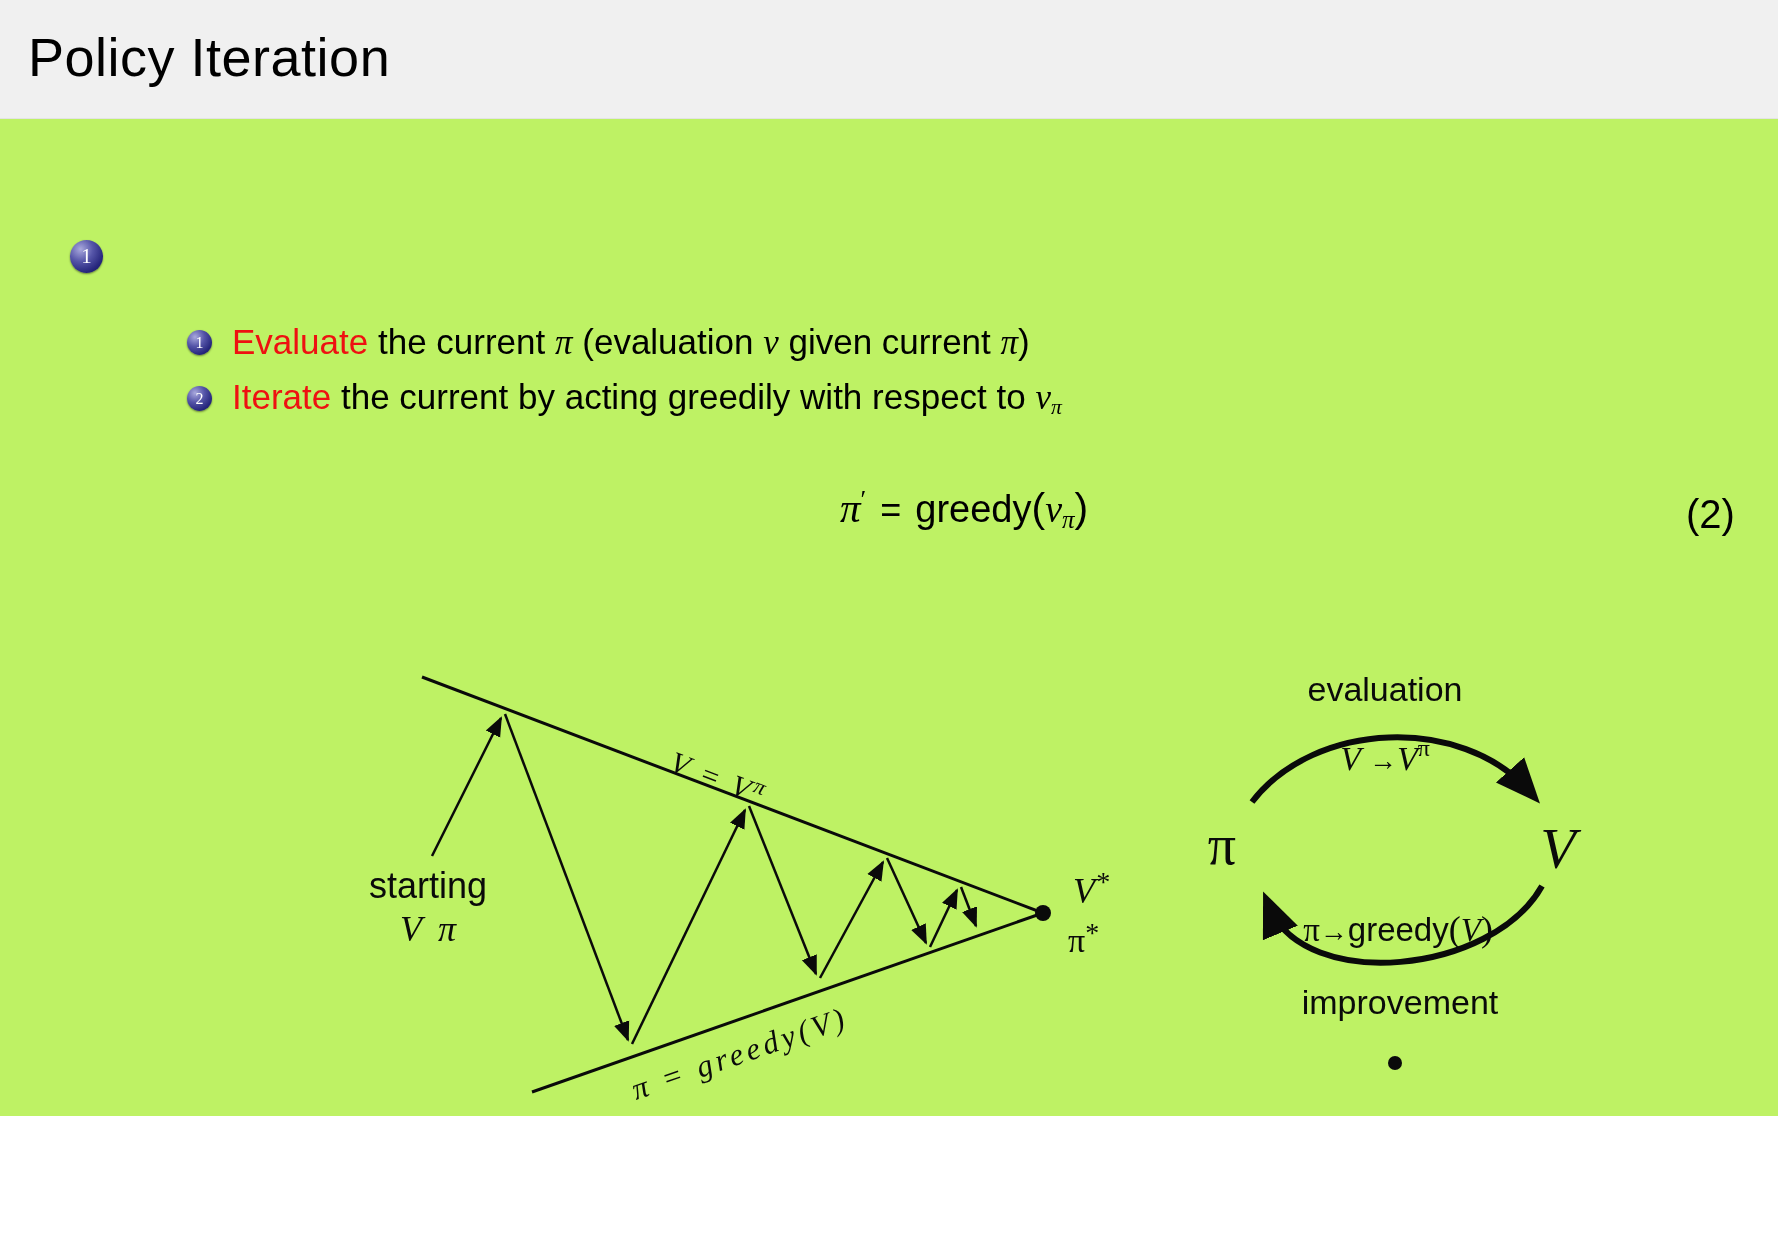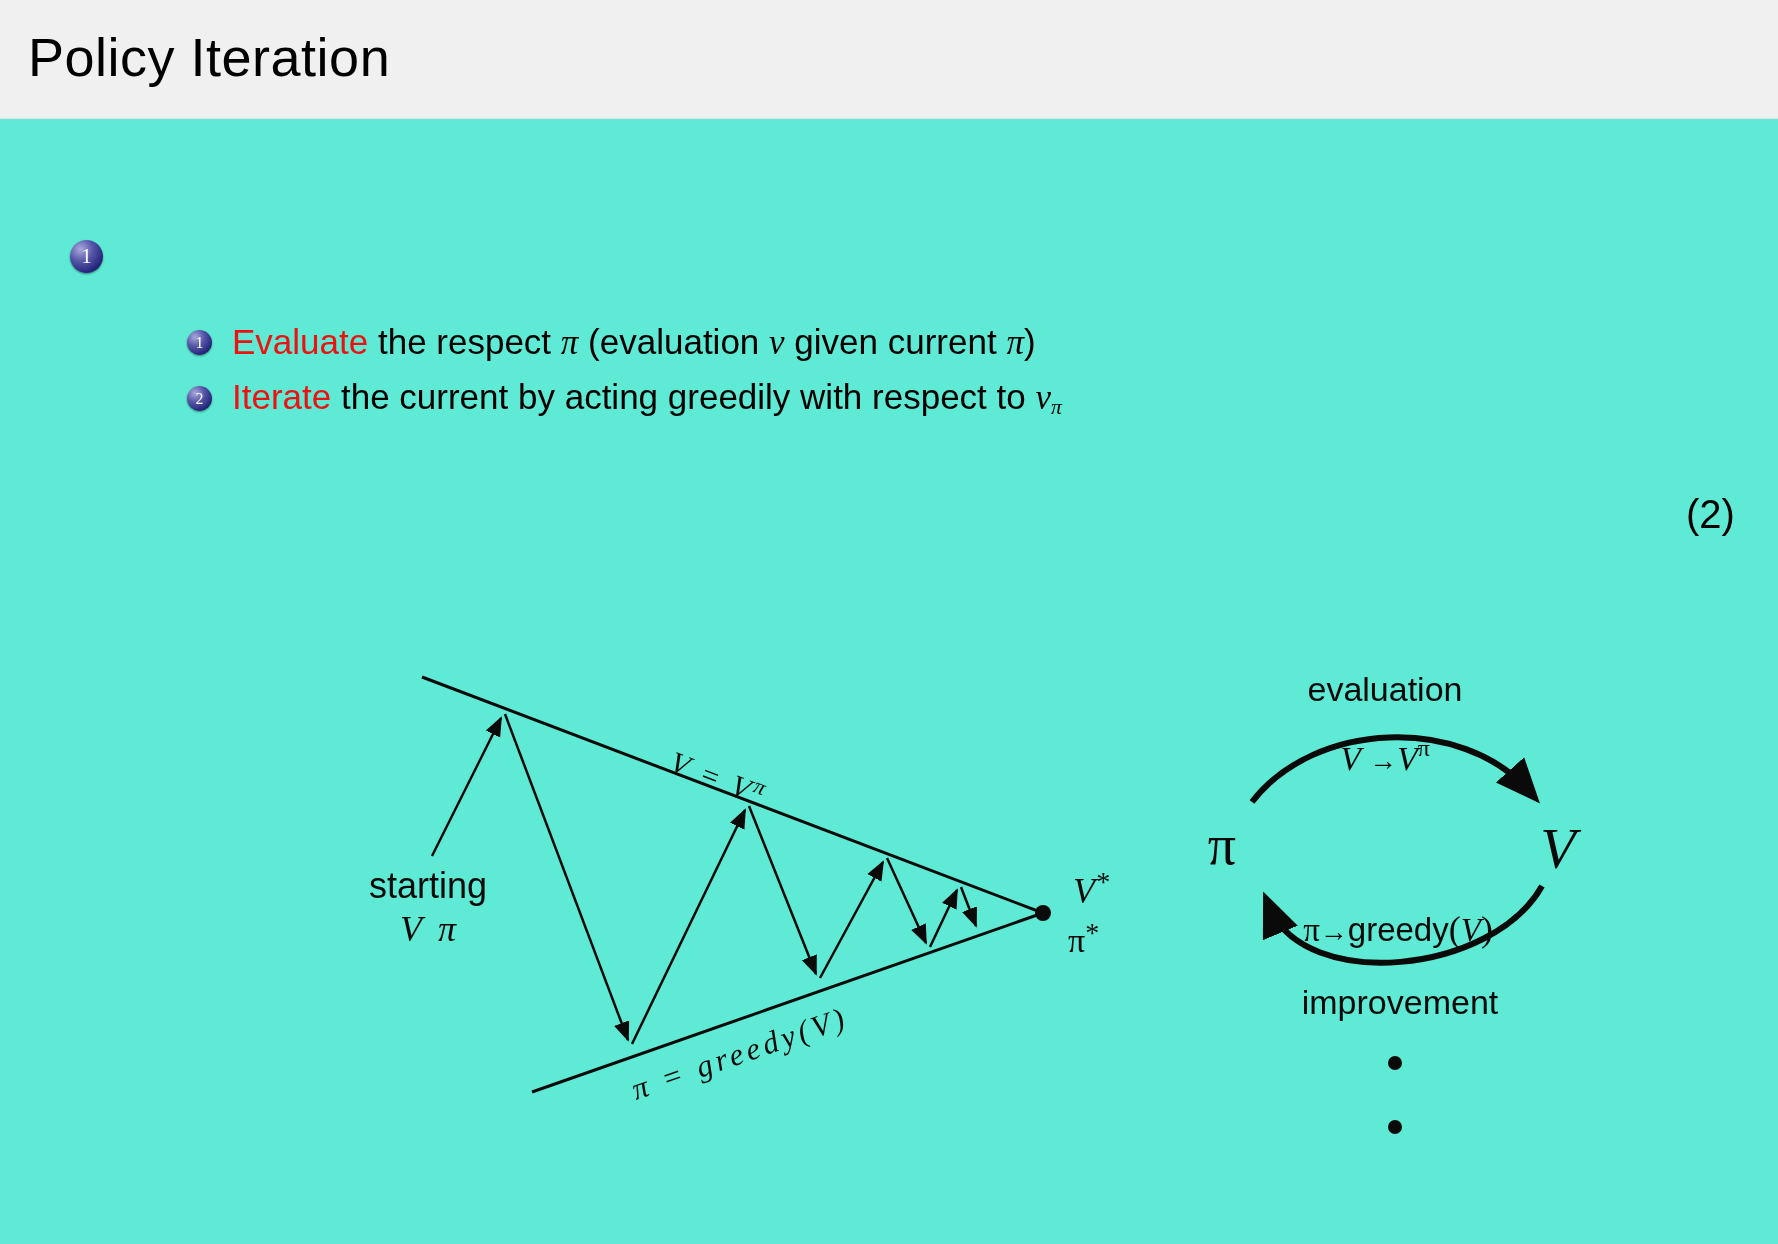--- a/index.html
+++ b/index.html
@@ -1,18 +1,18 @@
 <!DOCTYPE html>
 <html><head>
 <meta charset="utf-8">
 <style>
   html,body{margin:0;padding:0;background:#ffffff;}
   .slide{
-    position:relative; width:1778px; height:1244px; overflow:hidden;
-    background:#5eead4; font-family:"Liberation Sans", sans-serif; color:#000;
+    position:relative; width:1778px; height:1116px; overflow:hidden;
+    background:#bef264; font-family:"Liberation Sans", sans-serif; color:#000;
   }
   
   .header{
     position:absolute; left:0; top:0; width:1778px; height:118px;
     background:#f0f0f0; border-bottom:1px solid #e3e3e3;
   }
   .title{
     position:absolute; left:28px; top:26px;
     font-size:54px; letter-spacing:0.5px; color:#000;
   }
@@ -57,28 +57,31 @@
   <div class="header">
     <div class="title">Policy Iteration</div>
   </div>
 
   <div class="row row1">
     <span class="ball ball-lg">1</span>
   </div>
 
   <div class="row row2">
     <span class="ball ball-sm">1</span>
-    <span><span class="alert">Evaluate</span><span> the respect </span><span class="mi">π</span><span> (evaluation </span><span class="mi">v</span><span> given current </span><span class="mi">π</span><span>)</span></span>
+    <span><span class="alert">Evaluate</span><span> the current </span><span class="mi">π</span><span> (evaluation </span><span class="mi">v</span><span> given current </span><span class="mi">π</span><span>)</span></span>
   </div>
 
   <div class="row row3">
     <span class="ball ball-sm">2</span>
     <span><span class="alert">Iterate</span><span> the current by acting greedily with respect to </span><span class="mi">v</span><span class="msub">π</span></span>
   </div>
 
+  <div class="equation">
+    <span class="eq-pi">π</span><span class="eq-prime">′</span><span class="eq-rel">=</span><span class="eq-fn">greedy</span><span class="eq-paren">(</span><span class="mi" style="font-size:38px">v</span><span class="msub" style="font-size:25px">π</span><span class="eq-paren">)</span>
+  </div>
   <div class="eq-num">(2)</div>
 
   <svg class="fig" width="1778" height="1244" viewBox="0 0 1778 1244">
     <defs>
       <marker id="ah" viewBox="0 0 10 10" refX="9" refY="5" markerWidth="8" markerHeight="8" orient="auto">
         <path d="M0,1 L10,5 L0,9 z" fill="#0a0a0a"></path>
       </marker>
       <marker id="ahBig" viewBox="0 0 10 10" refX="6" refY="5" markerWidth="7.5" markerHeight="7.5" orient="auto">
         <path d="M0,0.8 L10,5 L0,9.2 z" fill="#0a0a0a"></path>
       </marker>

